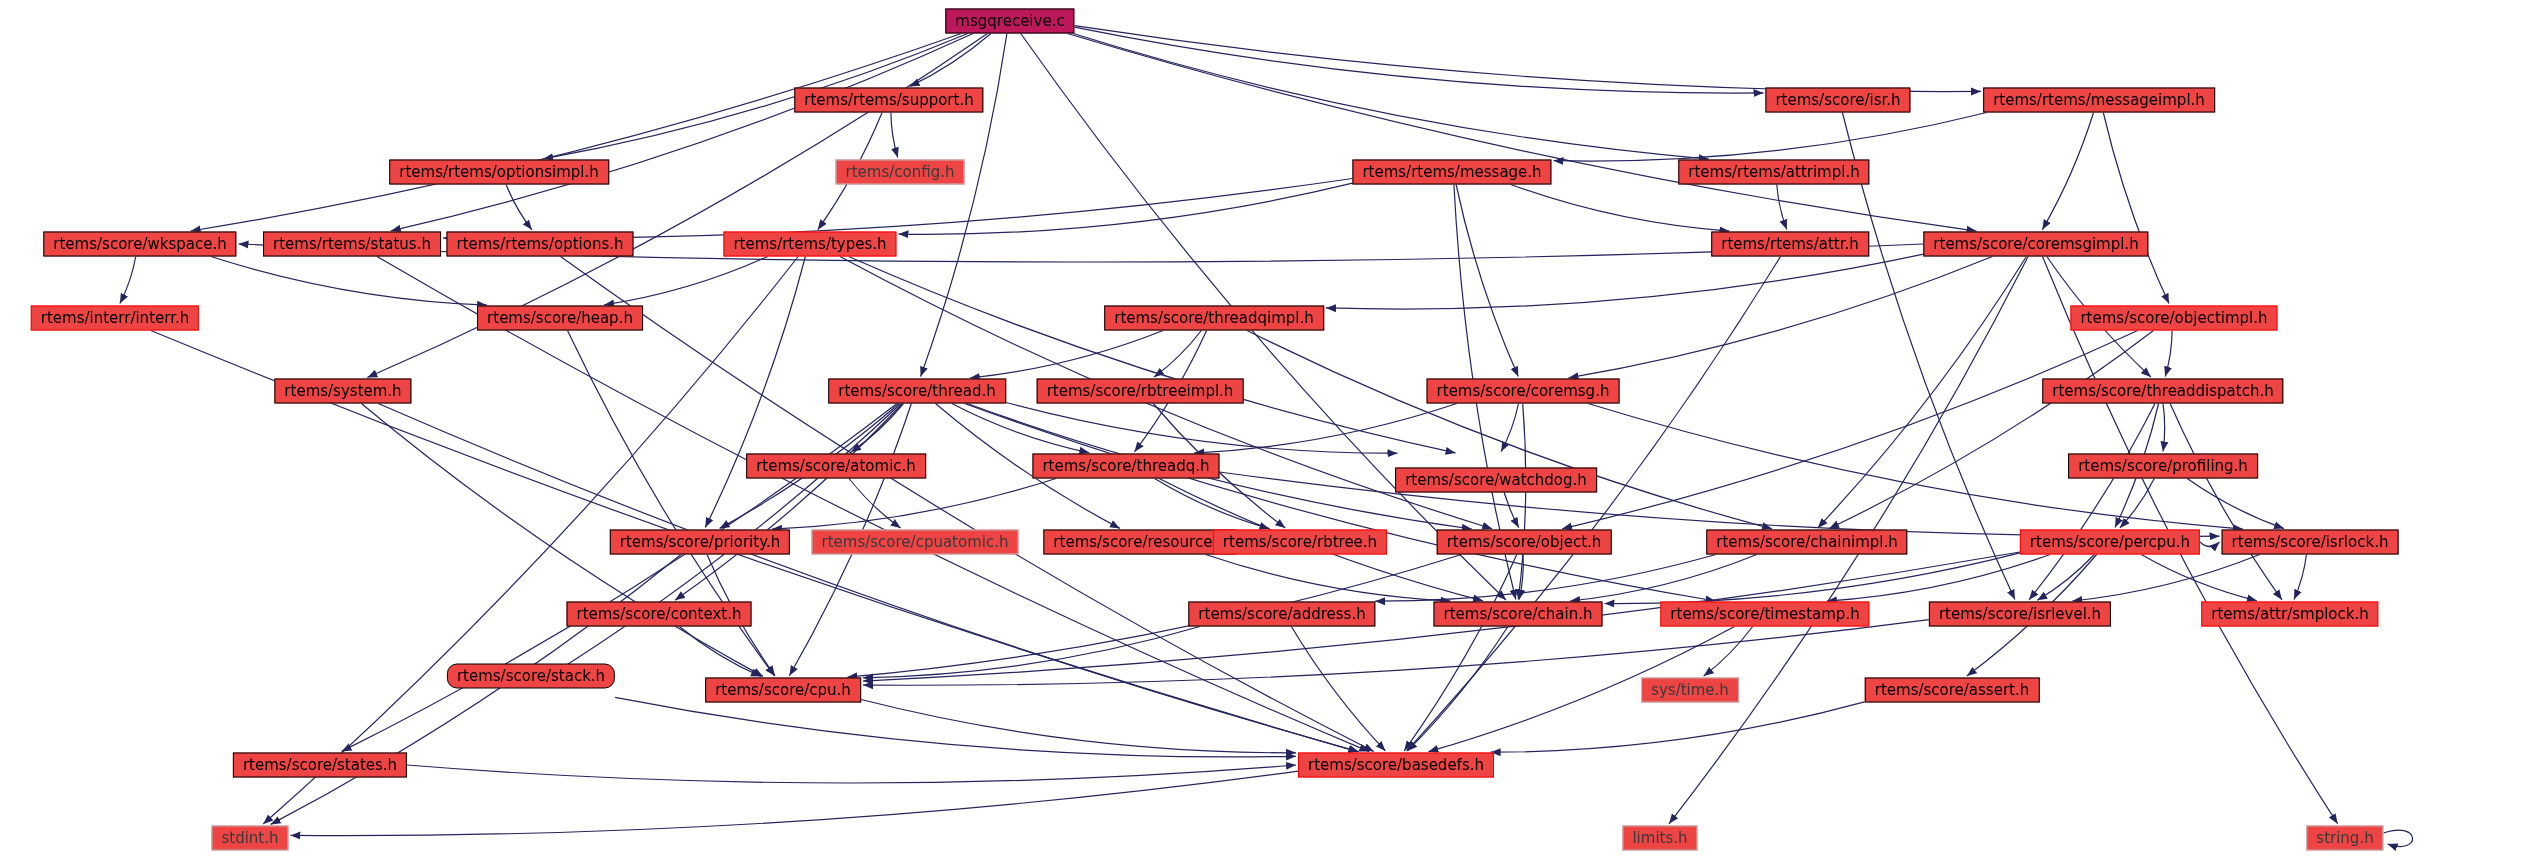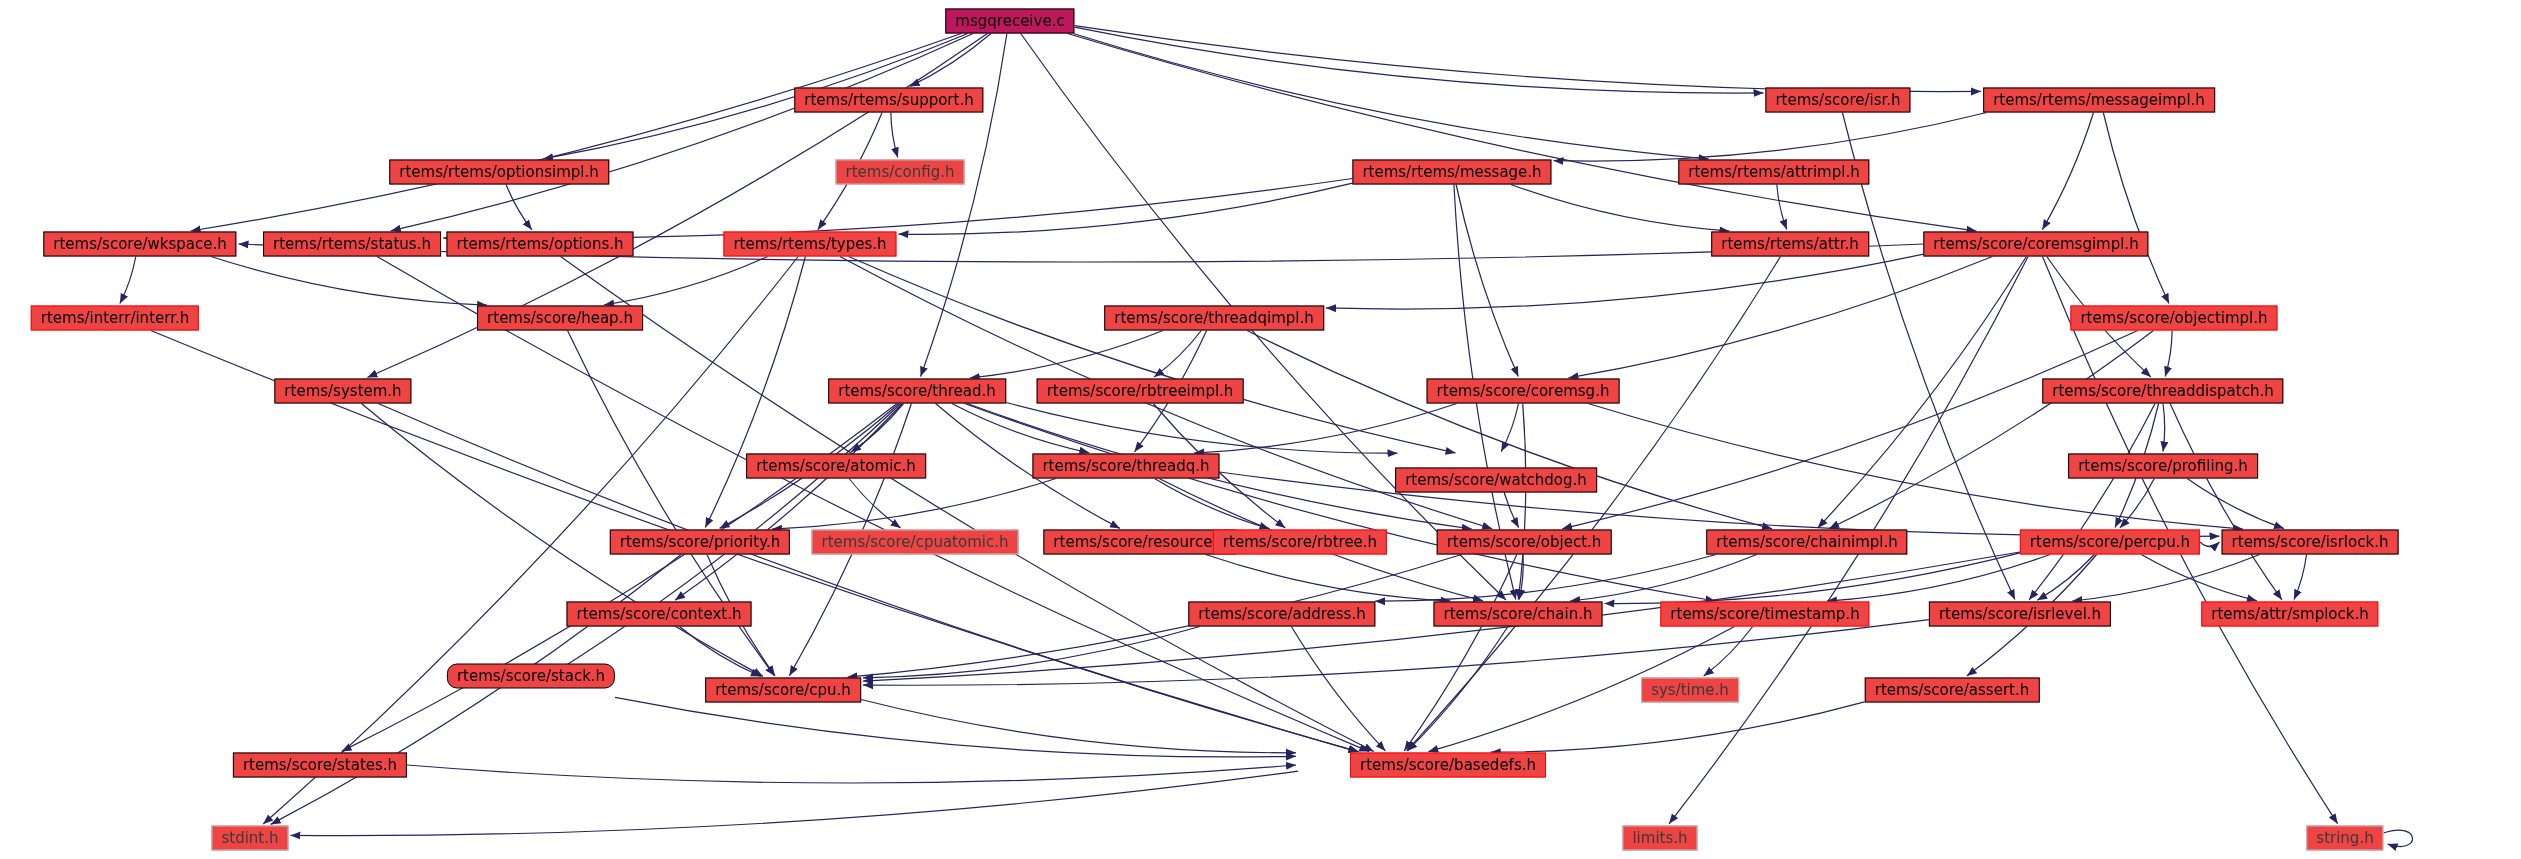--- a/index.html
+++ b/index.html
@@ -182,17 +182,17 @@
     <div class="node normal" style="left: 1282px; top: 614px;">rtems/score/address.h</div>
     <div class="node normal" style="left: 1518px; top: 614px;">rtems/score/chain.h</div>
     <div class="node truncated" style="left: 1765px; top: 614px;">rtems/score/timestamp.h</div>
     <div class="node normal" style="left: 2020px; top: 614px;">rtems/score/isrlevel.h</div>
     <div class="node truncated" style="left: 2290px; top: 614px;">rtems/attr/smplock.h</div>
     <div class="node normal" style="left: 531px; top: 676px; border-radius: 10px;">rtems/score/stack.h</div>
     <div class="node normal" style="left: 783px; top: 690px;">rtems/score/cpu.h</div>
     <div class="node external" style="left: 1690px; top: 690px;">sys/time.h</div>
     <div class="node normal" style="left: 1952px; top: 690px;">rtems/score/assert.h</div>
     <div class="node normal" style="left: 320px; top: 765px;">rtems/score/states.h</div>
-    <div class="node truncated" style="left: 1448px; top: 765px; text-align: right;">rtems/score/basedefs.h</div>
+    <div class="node truncated" style="left: 1396px; top: 765px; text-align: right;">rtems/score/basedefs.h</div>
     <div class="node external" style="left: 250px; top: 838px;">stdint.h</div>
     <div class="node external" style="left: 1660px; top: 838px;">limits.h</div>
     <div class="node external" style="left: 2345px; top: 838px;">string.h</div>
   </div>
 
 </body></html>

